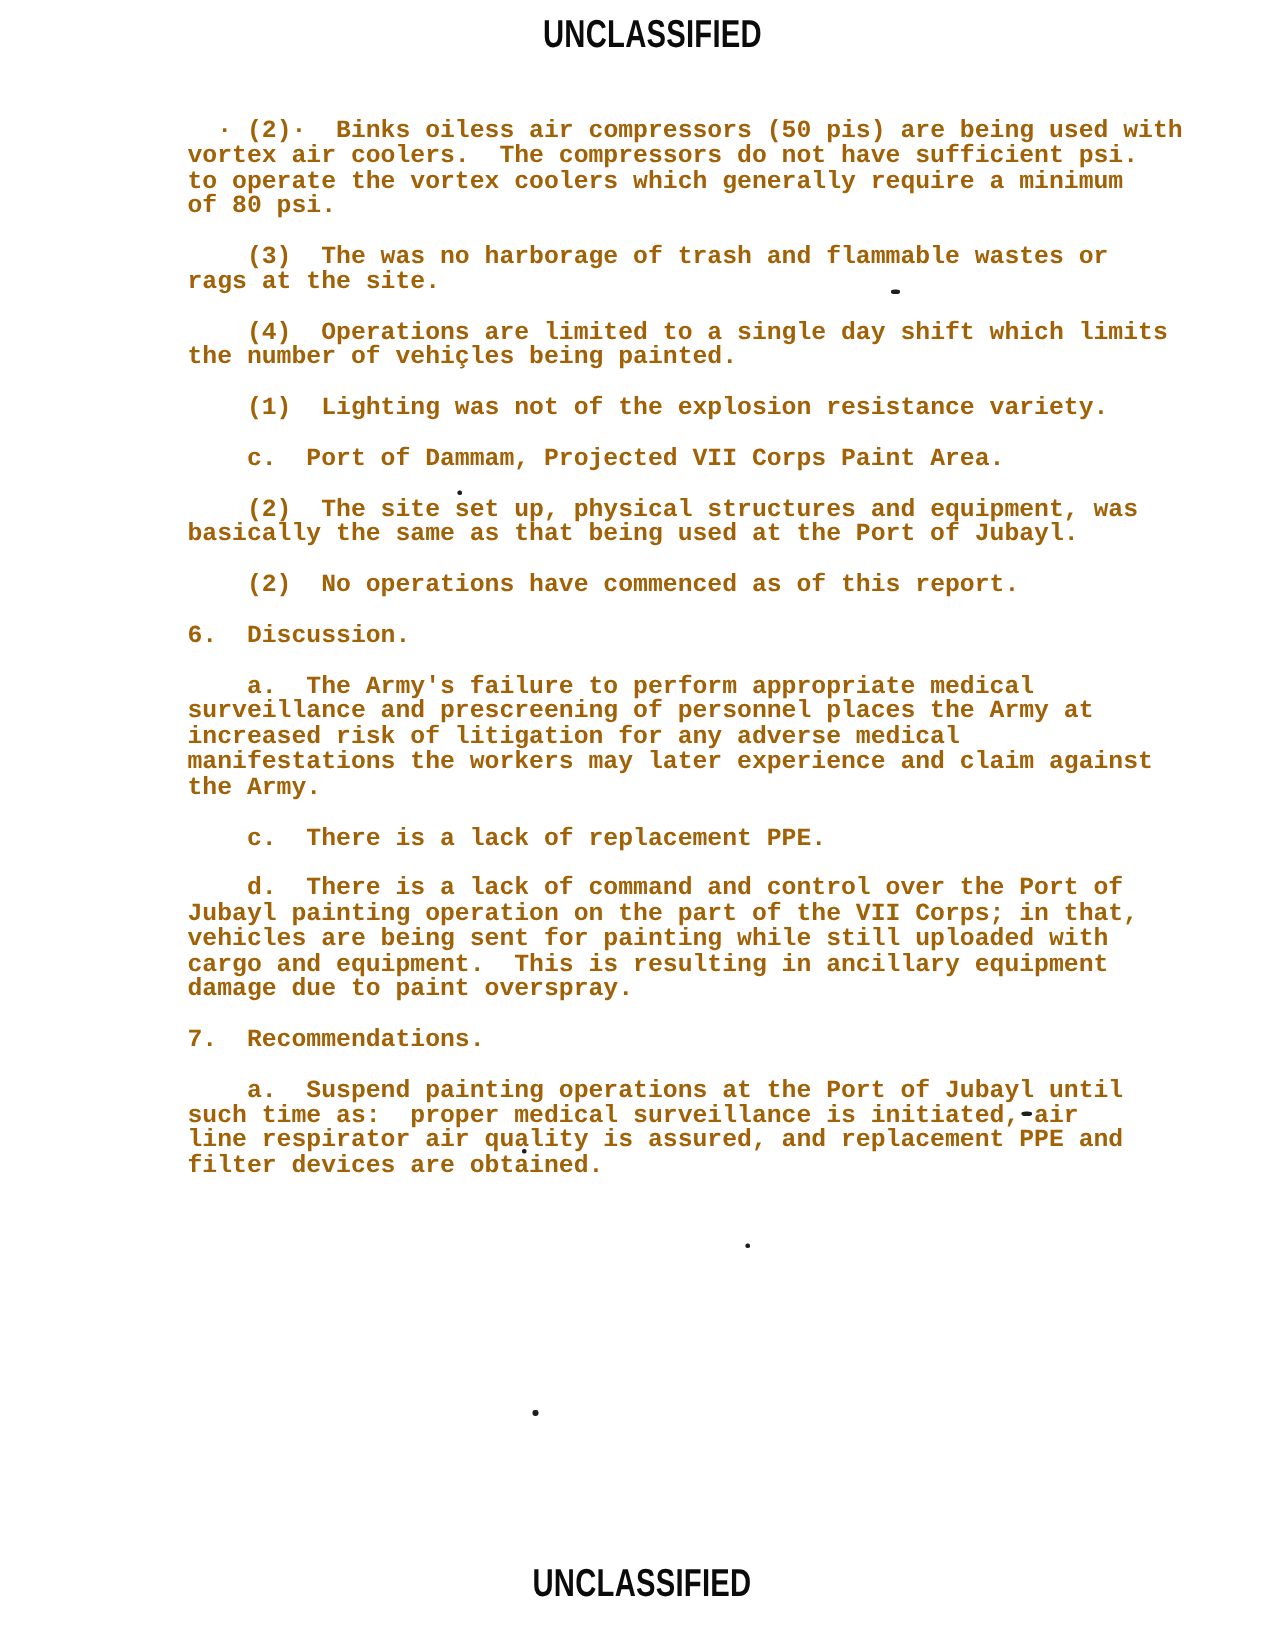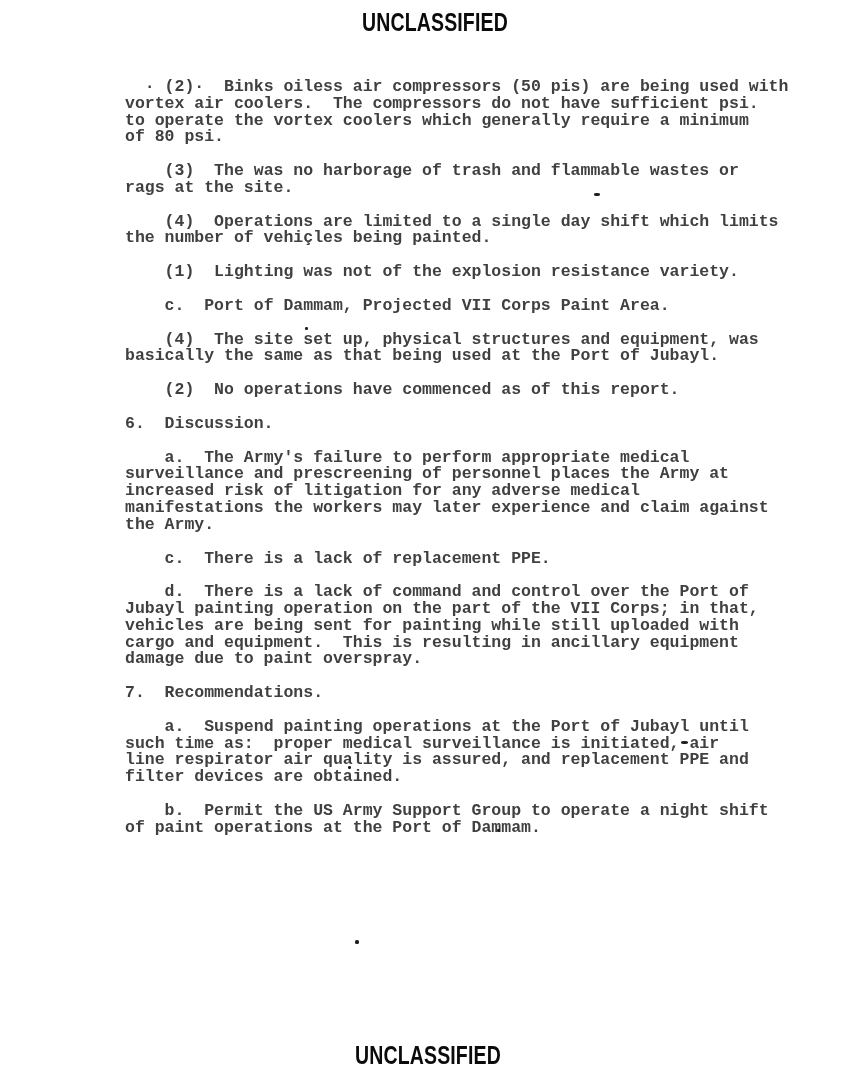--- a/index.html
+++ b/index.html
@@ -40,21 +40,21 @@
   }
   .doc {
     position: absolute;
     left: 125px;
     top: 79px;
     width: 700px;
     font-family: "Liberation Mono", "DejaVu Sans Mono", monospace;
     font-weight: 700;
     font-size: 16.5px;
     line-height: 16.77px;
-    color: #404040;
+    color: #a16207;
   }
   .para {
     margin: 0;
     white-space: pre-wrap;
   }
   .para + .para {
     margin-top: 17px;
   }
   .speck {
     position: absolute;
@@ -73,42 +73,40 @@
     <div class="para">  · (2)·  Binks oiless air compressors (50 pis) are being used with
 vortex air coolers.  The compressors do not have sufficient psi.
 to operate the vortex coolers which generally require a minimum
 of 80 psi.</div>
     <div class="para">    (3)  The was no harborage of trash and flammable wastes or
 rags at the site.</div>
     <div class="para">    (4)  Operations are limited to a single day shift which limits
 the number of vehiçles being painted.</div>
     <div class="para">    (1)  Lighting was not of the explosion resistance variety.</div>
     <div class="para">    c.  Port of Dammam, Projected VII Corps Paint Area.</div>
-    <div class="para">    (4)  The site set up, physical structures and equipment, was
+    <div class="para">    (2)  The site set up, physical structures and equipment, was
 basically the same as that being used at the Port of Jubayl.</div>
     <div class="para">    (2)  No operations have commenced as of this report.</div>
     <div class="para">6.  Discussion.</div>
     <div class="para">    a.  The Army's failure to perform appropriate medical
 surveillance and prescreening of personnel places the Army at
 increased risk of litigation for any adverse medical
 manifestations the workers may later experience and claim against
 the Army.</div>
     <div class="para">    c.  There is a lack of replacement PPE.</div>
     <div class="para">    d.  There is a lack of command and control over the Port of
 Jubayl painting operation on the part of the VII Corps; in that,
 vehicles are being sent for painting while still uploaded with
 cargo and equipment.  This is resulting in ancillary equipment
 damage due to paint overspray.</div>
     <div class="para">7.  Recommendations.</div>
     <div class="para">    a.  Suspend painting operations at the Port of Jubayl until
 such time as:  proper medical surveillance is initiated, air
 line respirator air quality is assured, and replacement PPE and
 filter devices are obtained.</div>
-    <div class="para">    b.  Permit the US Army Support Group to operate a night shift
-of paint operations at the Port of Dammam.</div>
   </div>
 
   <div class="speck" style="left:594px; top:193px; width:6px;  height:3px;"></div>
   <div class="speck" style="left:305px; top:327px; width:3px;  height:3px;"></div>
   <div class="speck" style="left:681px; top:741px; width:7px;  height:3px;"></div>
   <div class="speck" style="left:348px; top:766px; width:3px;  height:3px;"></div>
   <div class="speck" style="left:497px; top:829px; width:3px;  height:3px;"></div>
   <div class="speck" style="left:355px; top:940px; width:4px;  height:4px;"></div>
 
   <div class="banner banner-bottom">UNCLASSIFIED</div>

